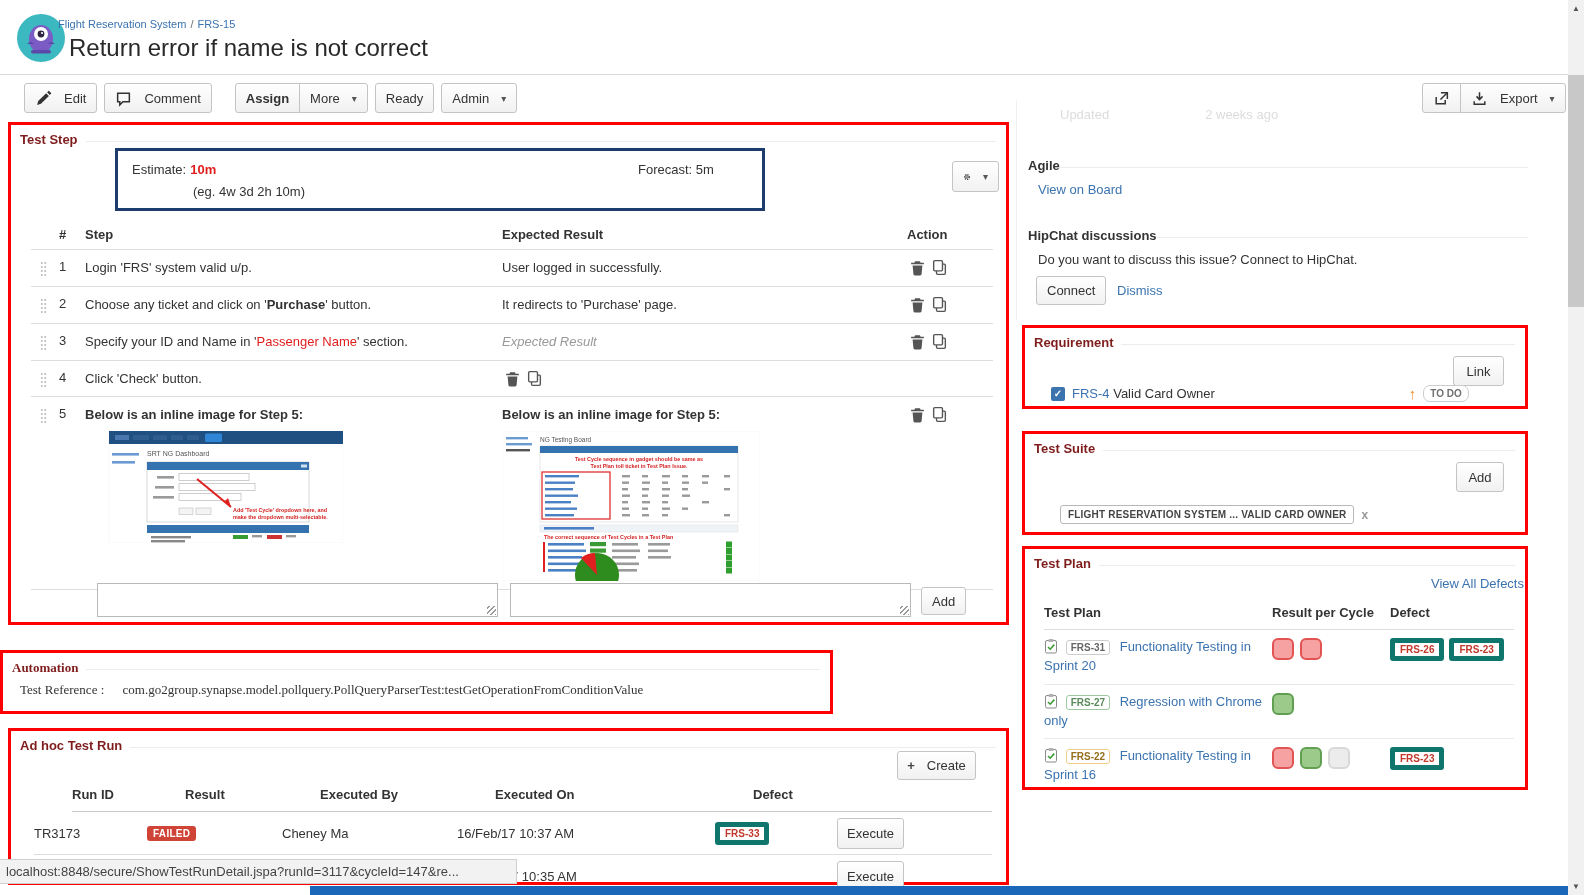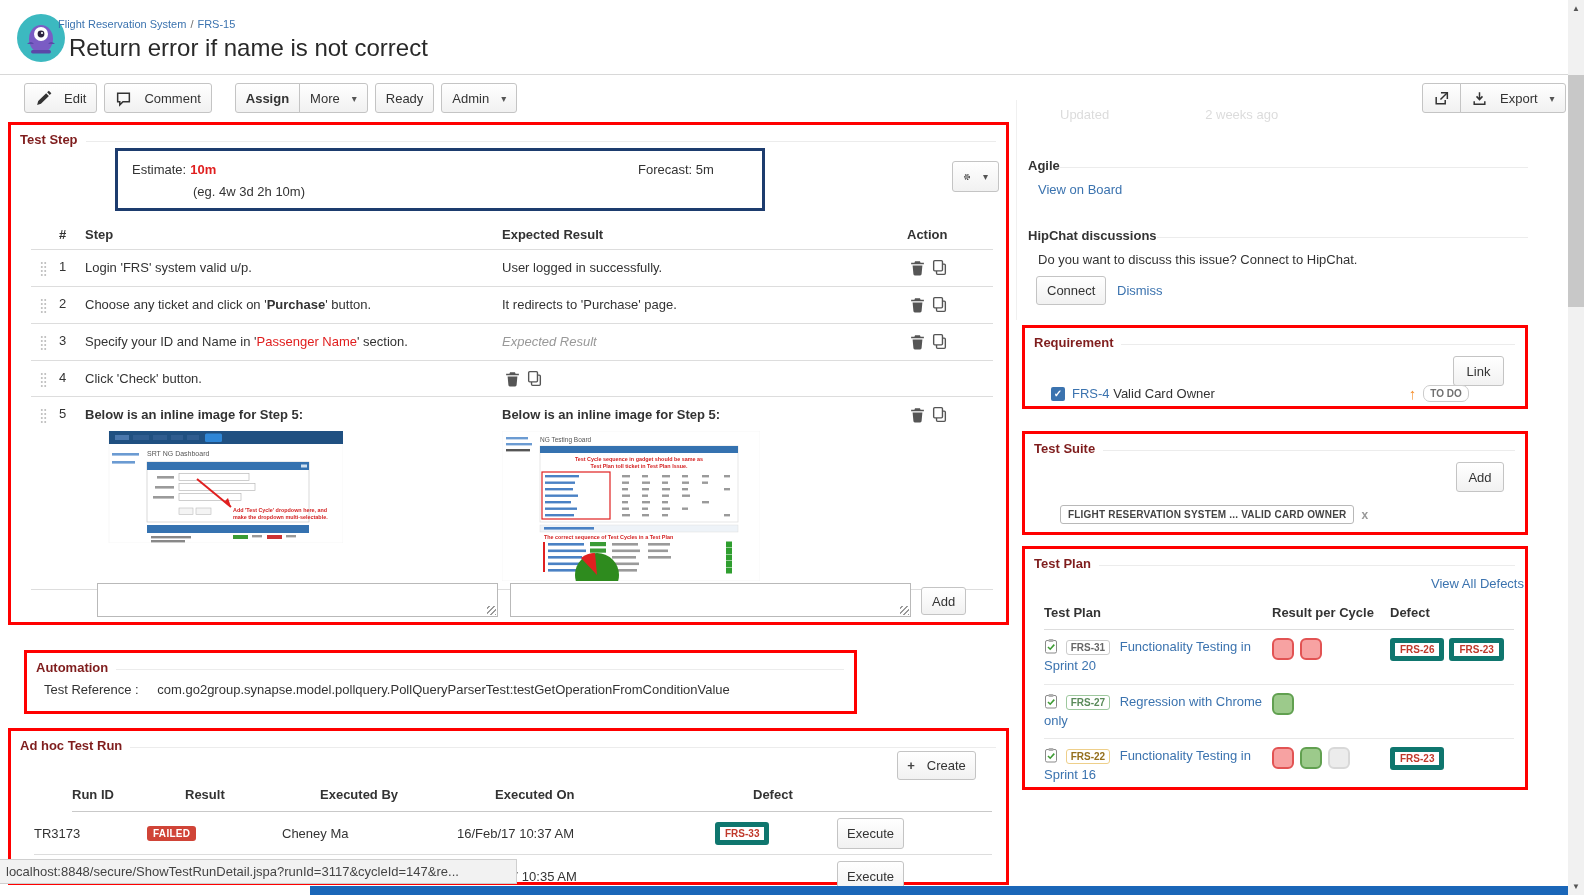--- a/index.html
+++ b/index.html
@@ -447,21 +447,21 @@
       </span>
       <span class="ta-wrap" style="left:413px; width:401px;">
         <textarea style=""></textarea><span class="grip"></span>
       </span>
       <button class="jbtn add-btn">
           <span>Add</span>
         </button>
     </div>
   </div>
 
-  <div class="red-sec" style="left:24px; top:650px; width:833px; height:64px;">
+  <div class="red-sec" style="left:0; top:650px; width:833px; height:64px;font-family:Liberation Serif, serif;">
     <div class="sec-head">
       <span class="sec-title">Automation</span>
       <span class="sec-line"></span>
     </div>
     <div class="auto-row">
       <span class="auto-label">Test Reference :</span>
       <span class="auto-value">com.go2group.synapse.model.pollquery.PollQueryParserTest:testGetOperationFromConditionValue</span>
     </div>
   </div>
 

